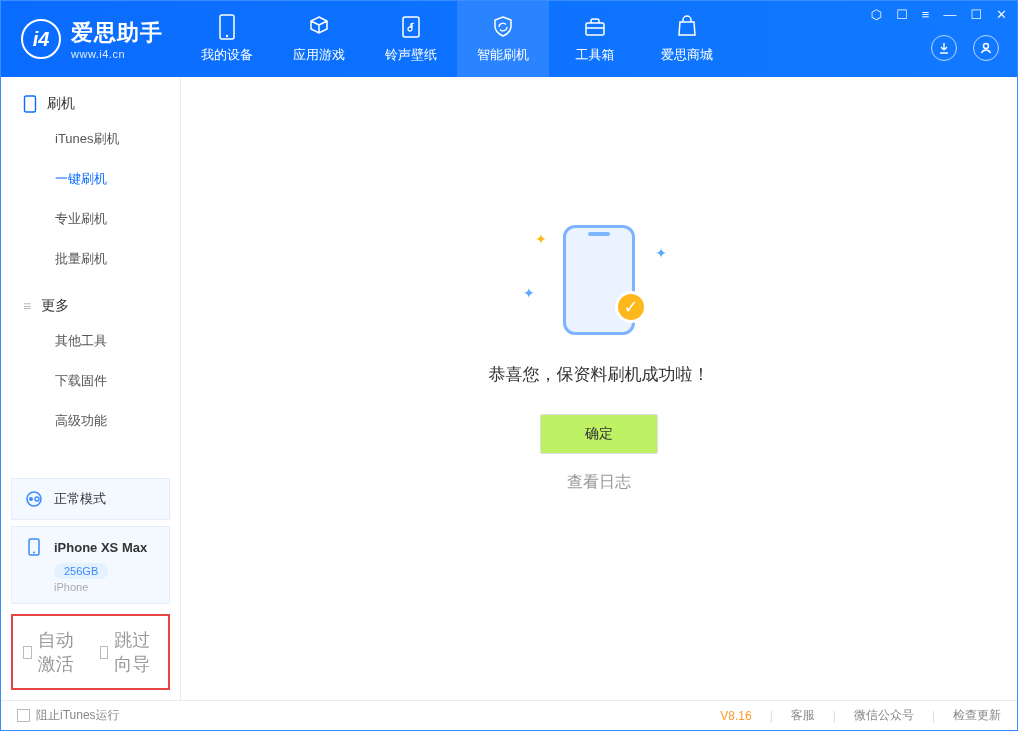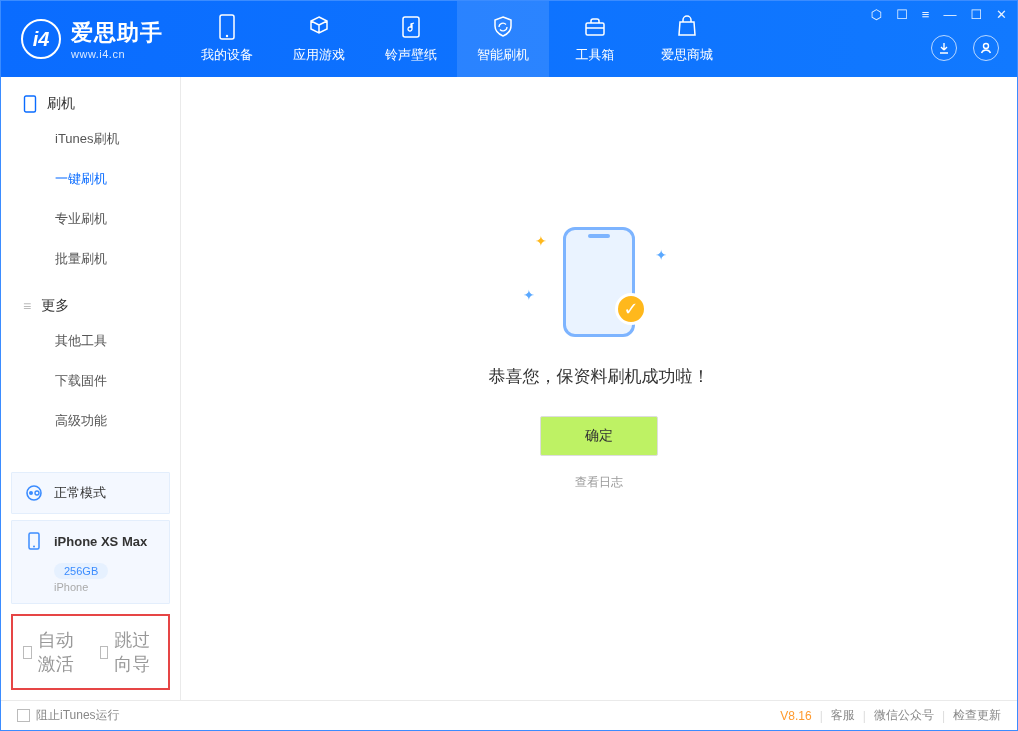--- a/index.html
+++ b/index.html
@@ -23,37 +23,37 @@
 .side-scroll { flex: 1; overflow: auto; }
 .side-group { padding: 18px 0 6px 22px; display: flex; align-items: center; color: #333; font-size: 14px; }
 .side-group-icon { margin-right: 10px; color: #0a6cff; display: inline-flex; }
 .side-item { padding: 11px 0 11px 54px; font-size: 13px; color: #555; cursor: pointer; }
 .side-item.active { color: #0a6cff; }
 .side-bottom { padding: 0; }
 .mode-row, .device-row { background: #f4f8ff; border: 1px solid #e3eefc; border-radius: 1px; margin: 6px 10px; padding: 10px 12px; display: flex; align-items: center; font-size: 13px; color: #333; cursor: pointer; }
 .mode-icon, .device-icon { width: 20px; height: 20px; margin-right: 10px; display: inline-flex; align-items: center; justify-content: center; }
 .device-row { flex-direction: column; align-items: flex-start; }
 .device-top { display: flex; align-items: center; font-weight: bold; }
-.capacity-badge { margin: 12px 0 2px 30px; background: #e6f1ff; color: #3b8cff; border-radius: 10px; padding: 2px 10px; font-size: 11px; }
+.capacity-badge { margin: 6px 0 2px 30px; background: #e6f1ff; color: #3b8cff; border-radius: 10px; padding: 2px 10px; font-size: 11px; }
 .device-sub { margin-left: 30px; color: #aaa; font-size: 11px; }
 .checkbox-row { border: 2px solid #e64545; margin: 10px; padding: 12px 10px; display: flex; gap: 18px; font-size: 18px; color: #999; }
 .cb { display: flex; align-items: center; gap: 6px; cursor: pointer; }
 .cb-box { width: 13px; height: 13px; border: 1px solid #bbb; display: inline-block; }
 .main { flex: 1; display: flex; flex-direction: column; align-items: center; justify-content: center; padding-bottom: 60px; }
 .phone-illus { position: relative; margin-bottom: 28px; }
 .phone-frame { width: 72px; height: 110px; border: 3px solid #7db4ff; border-radius: 12px; background: #eaf3ff; position: relative; }
 .phone-notch { position: absolute; top: 4px; left: 50%; transform: translateX(-50%); width: 22px; height: 4px; background: #7db4ff; border-radius: 3px; }
 .check-badge { position: absolute; right: -12px; bottom: 12px; width: 32px; height: 32px; background: #ffb81c; border-radius: 50%; display: flex; align-items: center; justify-content: center; color: #fff; font-size: 18px; border: 3px solid #fff; }
 .spark { position: absolute; font-size: 14px; }
 .msg { font-size: 17px; color: #333; margin-bottom: 28px; }
 .ok-btn { border: 1px solid #ddd; background: #bef264; padding: 10px 44px; font-size: 14px; color: #333; cursor: pointer; border-radius: 2px; }
-.log-link { margin-top: 18px; font-size: 12px; color: #999; cursor: pointer; }
+.log-link { margin-top: 18px; font-size: 16px; color: #999; cursor: pointer; }
 .footer { position: absolute; bottom: 0; left: 0; right: 0; height: 30px; border-top: 1px solid #eaeaea; display: flex; align-items: center; padding: 0 16px; font-size: 12px; color: #888; }
 .footer-left { display: flex; align-items: center; gap: 6px; cursor: pointer; }
-.footer-right { margin-left: auto; display: flex; align-items: center; gap: 8px; }
+.footer-right { margin-left: auto; display: flex; align-items: center; gap: 18px; }
 .footer-right span { cursor: pointer; }
 .sep { color: #ddd; }
 .ver { color: #ff9a2e; }
 </style>
 </head>
 <body>
 
 <div class="header">
   <div class="logo-area">
     <div class="logo-circle">i4</div>

